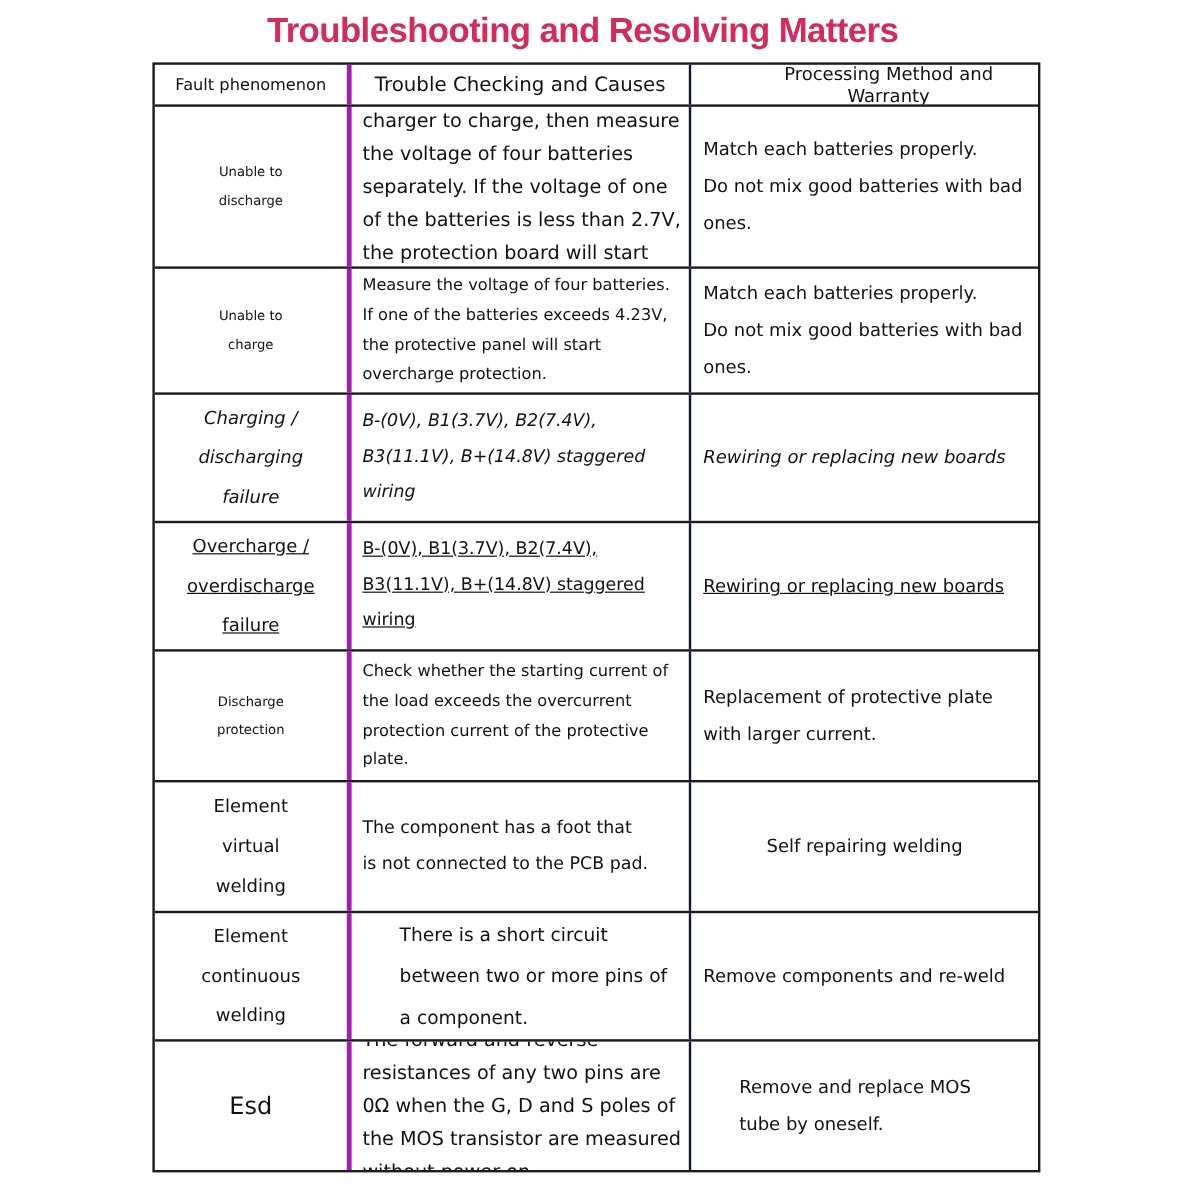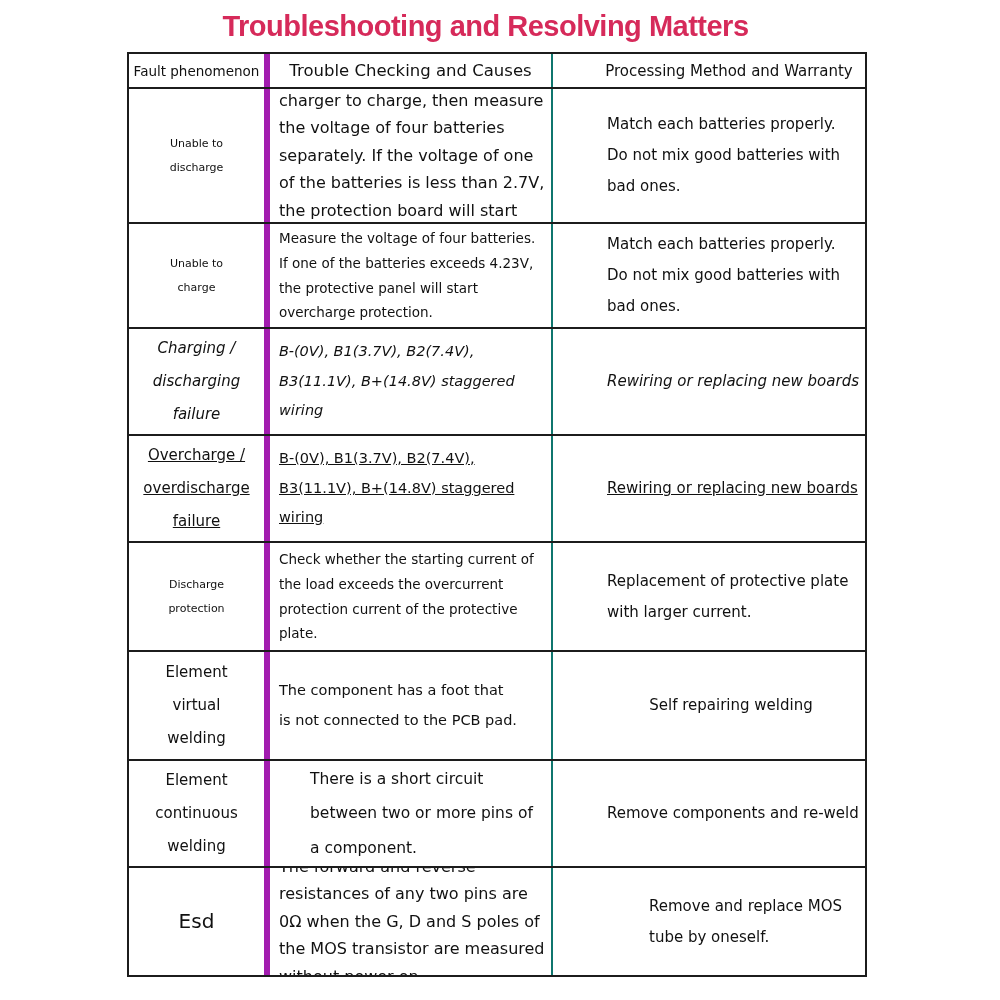--- a/index.html
+++ b/index.html
@@ -28,45 +28,45 @@
     box-sizing:border-box;
     border-bottom:2px solid #1c1c1c;
   }
   .row:last-child{border-bottom:none;}
   .cell{
     box-sizing:border-box;
     display:flex;align-items:center;
     white-space:pre-line;
     overflow:hidden;
   }
-  .c1{width:141px;border-right:6px solid #a21caf;justify-content:center;text-align:center;padding:2px 3px;}
-  .c2{width:283px;border-right:2px solid #0f766e;justify-content:flex-start;text-align:left;padding:2px 4px 2px 9px;}
+  .c1{width:164px;border-right:4px solid #a21caf;justify-content:center;text-align:center;padding:2px 3px;}
+  .c2{width:283px;border-right:2px solid #0f172a;justify-content:flex-start;text-align:left;padding:2px 4px 2px 9px;}
   .c3{flex:1;justify-content:flex-start;text-align:left;padding:2px 4px 2px 10px;}
   
   .rh0{height:35px;} .rh1{height:135px;} .rh2{height:105px;}
   .rh3{height:107px;font-style:italic;} .rh4{height:107px;text-decoration:underline;} .rh5{height:109px;}
   .rh6{height:109px;} .rh7{height:107px;} .rh8{height:107px;}
   
   .hdr{font-size:16.5px;justify-content:center;text-align:center;padding:0 2px;}
   .hdr.h1{font-size:13.5px;}
   .hdr.h3{font-size:15px;padding-left:42px;}
   
   .fault{font-size:11px;line-height:2.15;}
   .fault.sm{font-size:15px;line-height:2.2;}
   .fault.big{font-size:20px;}
   
   .cause{font-size:16px;line-height:1.72;}
   .cause.med{font-size:13.5px;line-height:1.85;}
   .cause.lg{font-size:14.5px;line-height:2.05;}
   .cause.xl{font-size:15.5px;line-height:2.2;padding-left:40px;}
   
-  .method{font-size:15px;line-height:2.05;margin-left:44px;}
+  .method{font-size:15px;line-height:2.05;}
   .method.one{line-height:1.4;}
   .method.ctr{justify-content:center;text-align:center;padding-left:4px;}
-  .method.ind{padding-left:52px;border-radius:11px;}
+  .method.ind{padding-left:40px;border-radius:11px;}
 </style>
 </head>
 <body>
 
 <div class="page">
 
   <h1 class="title">Troubleshooting and Resolving Matters</h1>
 
   <div class="table">
 

